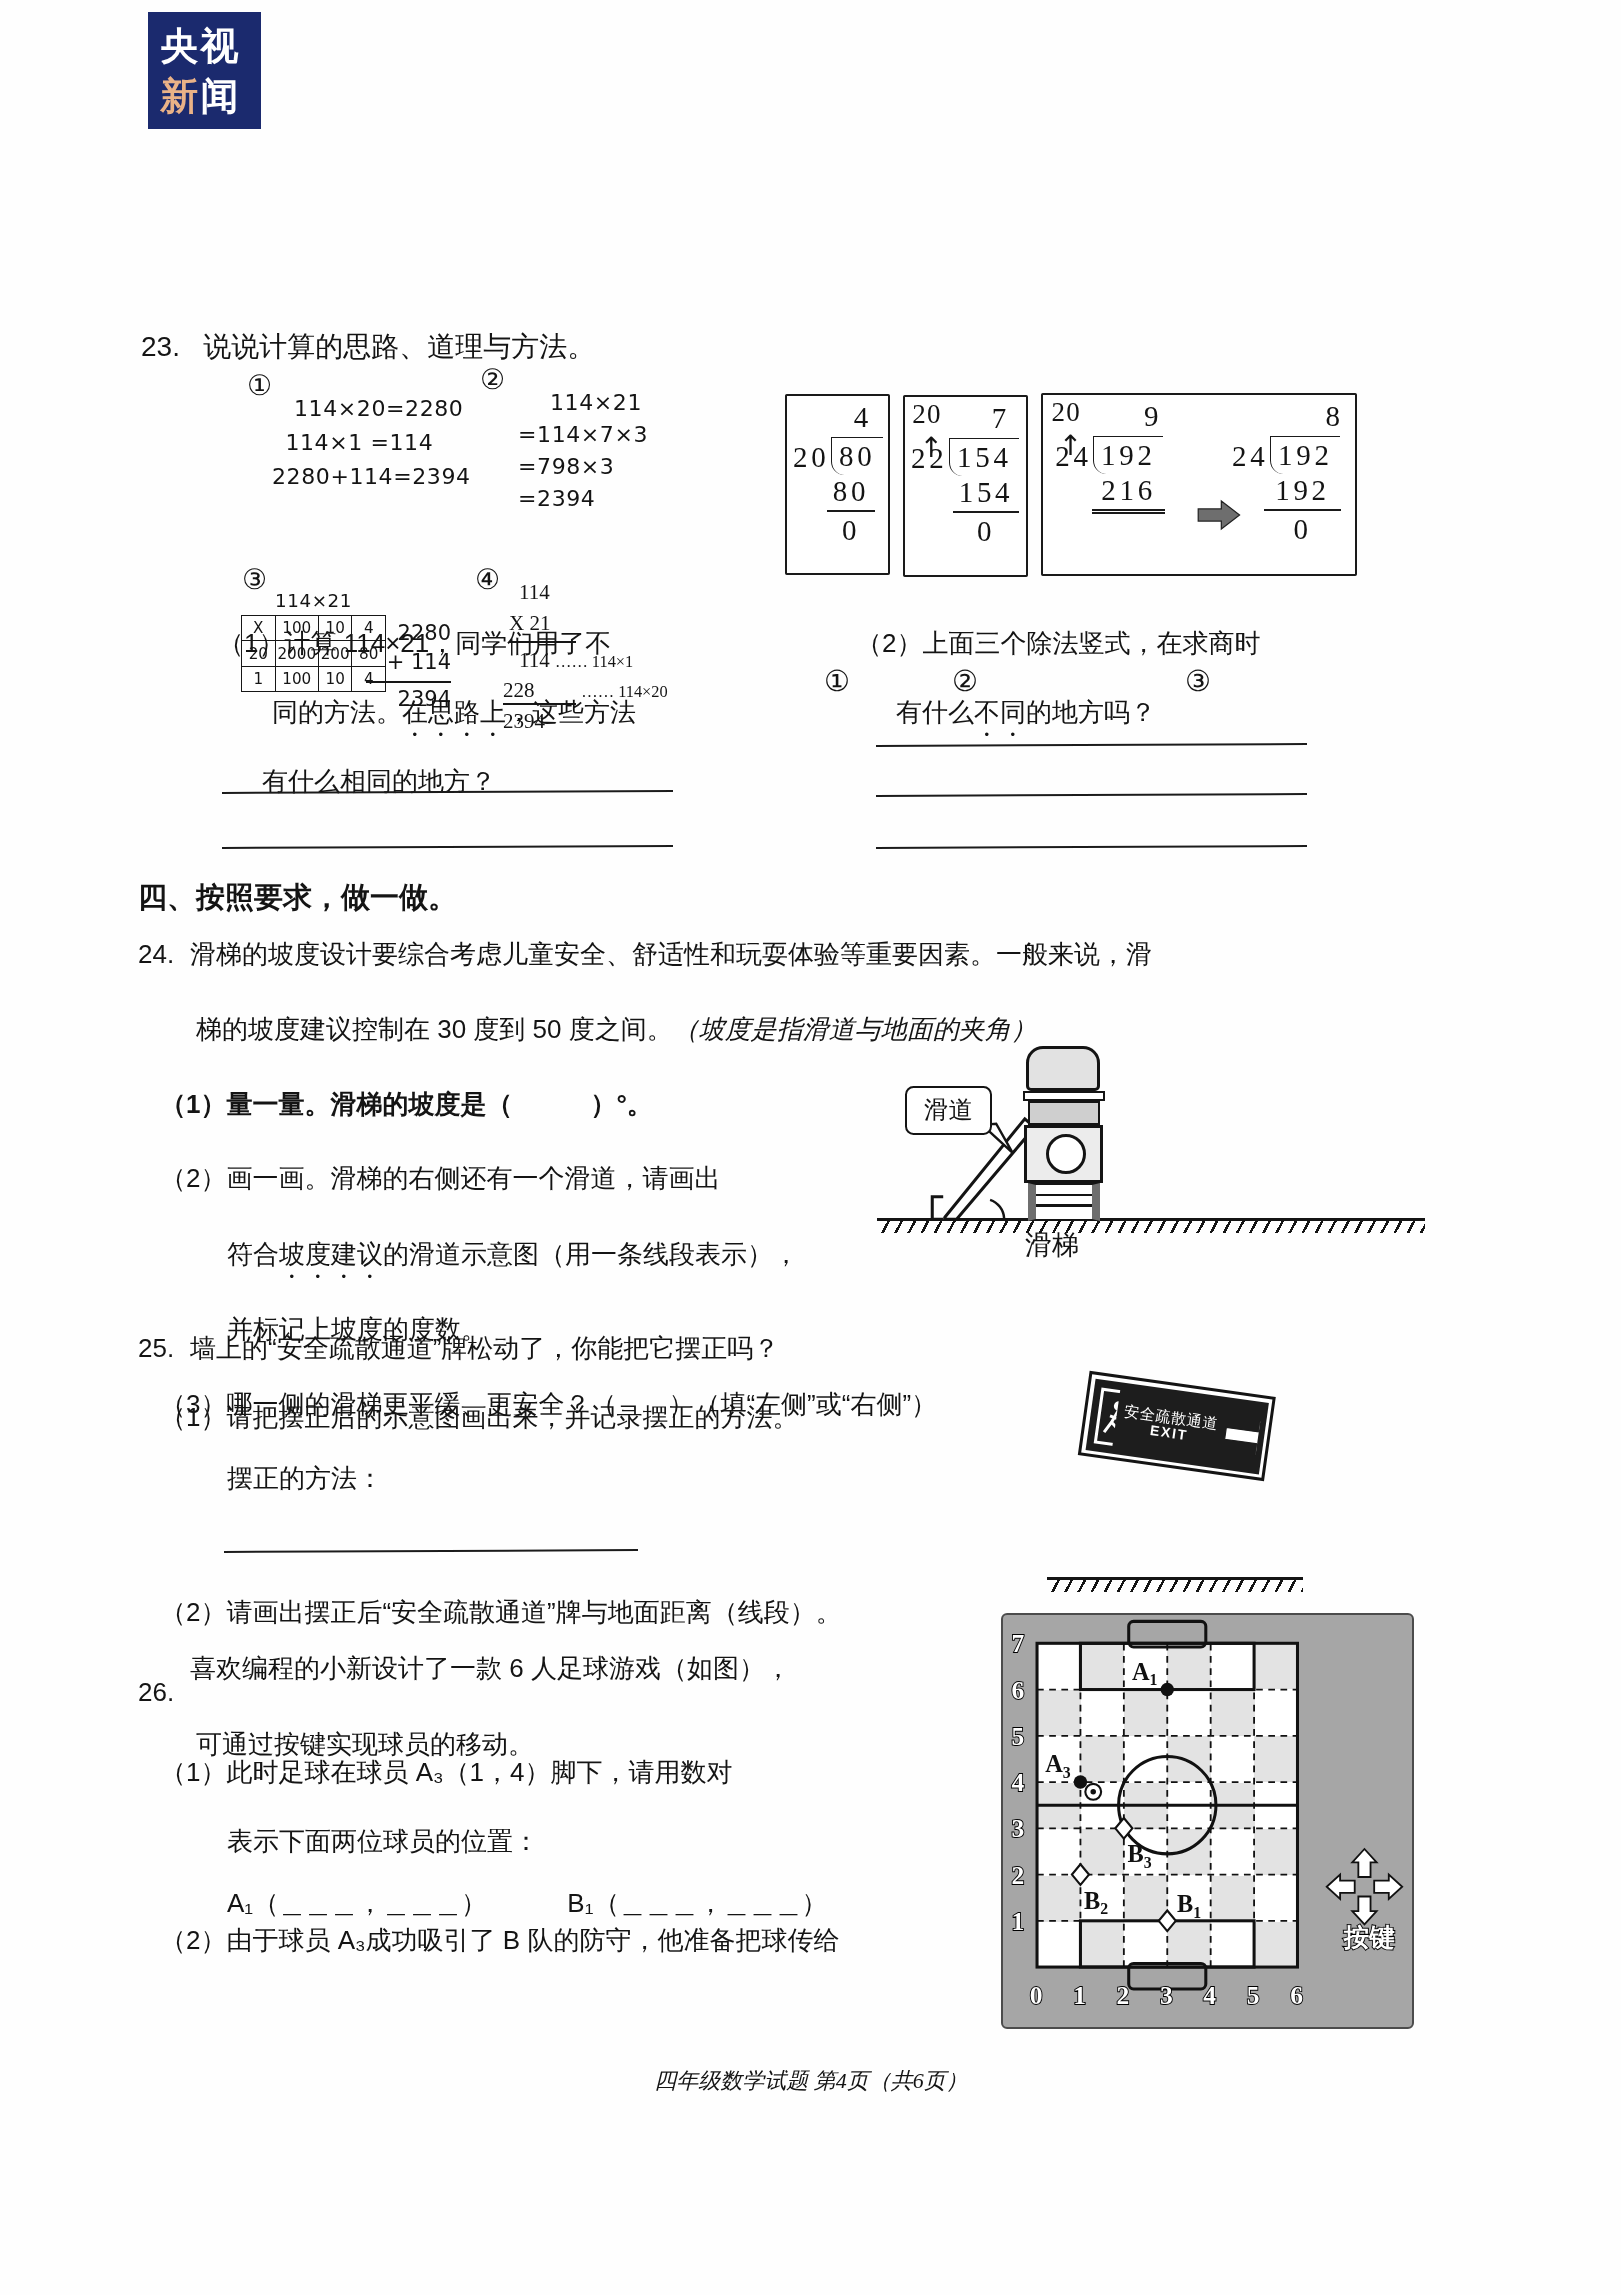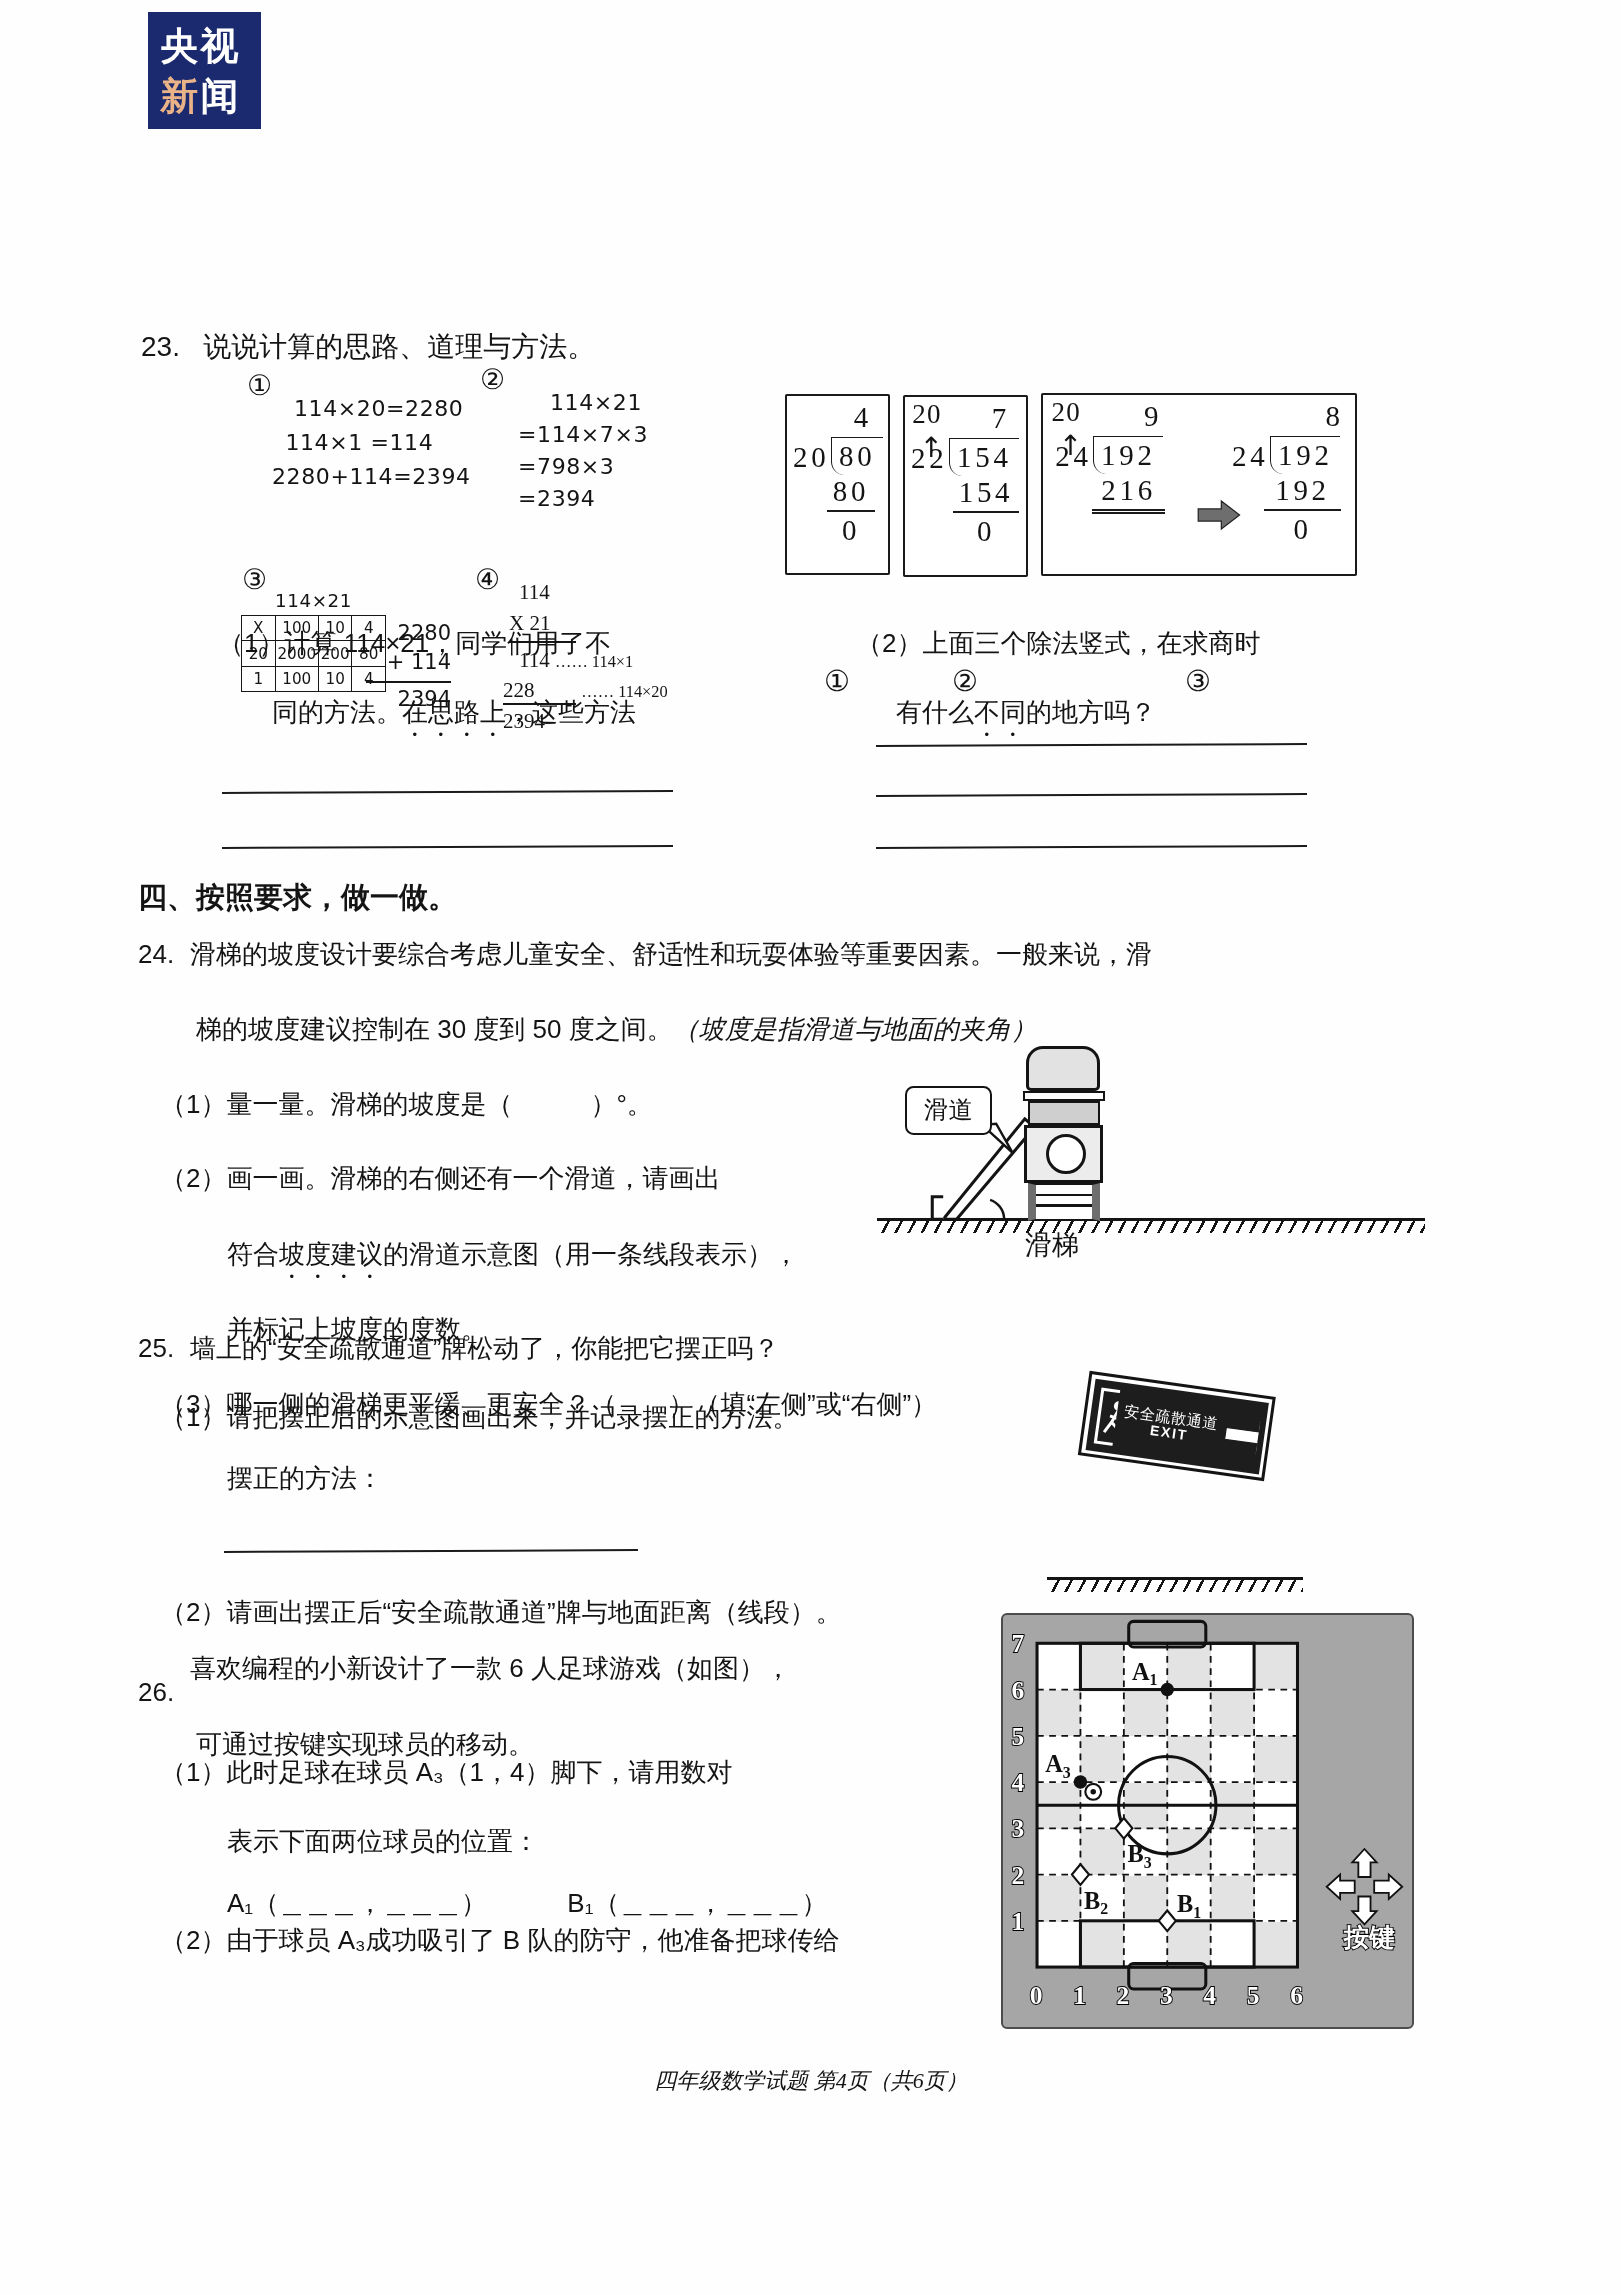--- a/index.html
+++ b/index.html
@@ -190,38 +190,39 @@
     </div>
   </div>
 
   <span class="abs circled" style="left:824px;top:664px;">①</span>
   <span class="abs circled" style="left:952px;top:664px;">②</span>
   <span class="abs circled" style="left:1185px;top:664px;">③</span>
 
   <div class="abs t" style="left:218px;top:609px;line-height:69px;">
     <div>（1）计算 114×21，同学们用了不</div>
     <div style="margin-left:54px;"><span>同的方法。</span><span class="emph">在思路上</span><span>，这些方法</span></div>
+    <div style="margin-left:44px;">有什么相同的地方？</div>
   </div>
   <div class="abs ansline" style="left:222px;top:791px;width:451px;"></div>
   <div class="abs ansline" style="left:222px;top:846px;width:451px;"></div>
 
   <div class="abs t" style="left:856px;top:609px;line-height:69px;">
     <div>（2）上面三个除法竖式，在求商时</div>
     <div style="margin-left:40px;"><span>有什么</span><span class="emph">不同</span><span>的地方吗？</span></div>
   </div>
   <div class="abs ansline" style="left:876px;top:744px;width:431px;"></div>
   <div class="abs ansline" style="left:876px;top:794px;width:431px;"></div>
   <div class="abs ansline" style="left:876px;top:846px;width:431px;"></div>
 
   <div class="abs t bold" style="left:138px;top:879px;font-size:29px;">四、按照要求，做一做。</div>
 
   <span class="abs t" style="left:138px;top:938px;">24.</span>
   <div class="abs t" style="left:190px;top:938px;">滑梯的坡度设计要综合考虑儿童安全、舒适性和玩耍体验等重要因素。一般来说，滑</div>
   <div class="abs t" style="left:196px;top:1013px;"><span>梯的坡度建议控制在 30 度到 50 度之间。</span><span class="kai">（坡度是指滑道与地面的夹角）</span></div>
-  <div class="abs t" style="left:160px;top:1088px;">（1）量一量。滑梯的坡度是（　　　）°。</div>
+  <div class="abs t" style="left:160px;top:1088px;font-weight:bold;">（1）量一量。滑梯的坡度是（　　　）°。</div>
   <div class="abs t" style="left:160px;top:1162px;">（2）画一画。滑梯的右侧还有一个滑道，请画出</div>
   <div class="abs t" style="left:227px;top:1238px;"><span>符合</span><span class="emph">坡度建议</span><span>的滑道示意图（用一条线段表示），</span></div>
   <div class="abs t" style="left:227px;top:1313px;">并标记上坡度的度数。</div>
   <div class="abs t" style="left:160px;top:1388px;">（3）哪一侧的滑梯更平缓、更安全？（　　）（填“左侧”或“右侧”）</div>
 
   <div class="abs" style="left:871px;top:1008px;width:567px;height:274px;">
     <div class="abs gline" style="left:6.1px;top:210px;width:548px;"></div>
     <div class="abs hatch" style="left:6.1px;top:213px;width:548px;"></div>
     <svg class="abs" style="left:0;top:0;" width="567" height="274" viewBox="0 0 930 450">
       <polygon points="252,182 268,196 140,347 118,347" fill="#fff" stroke="#141414" stroke-width="5"></polygon>

